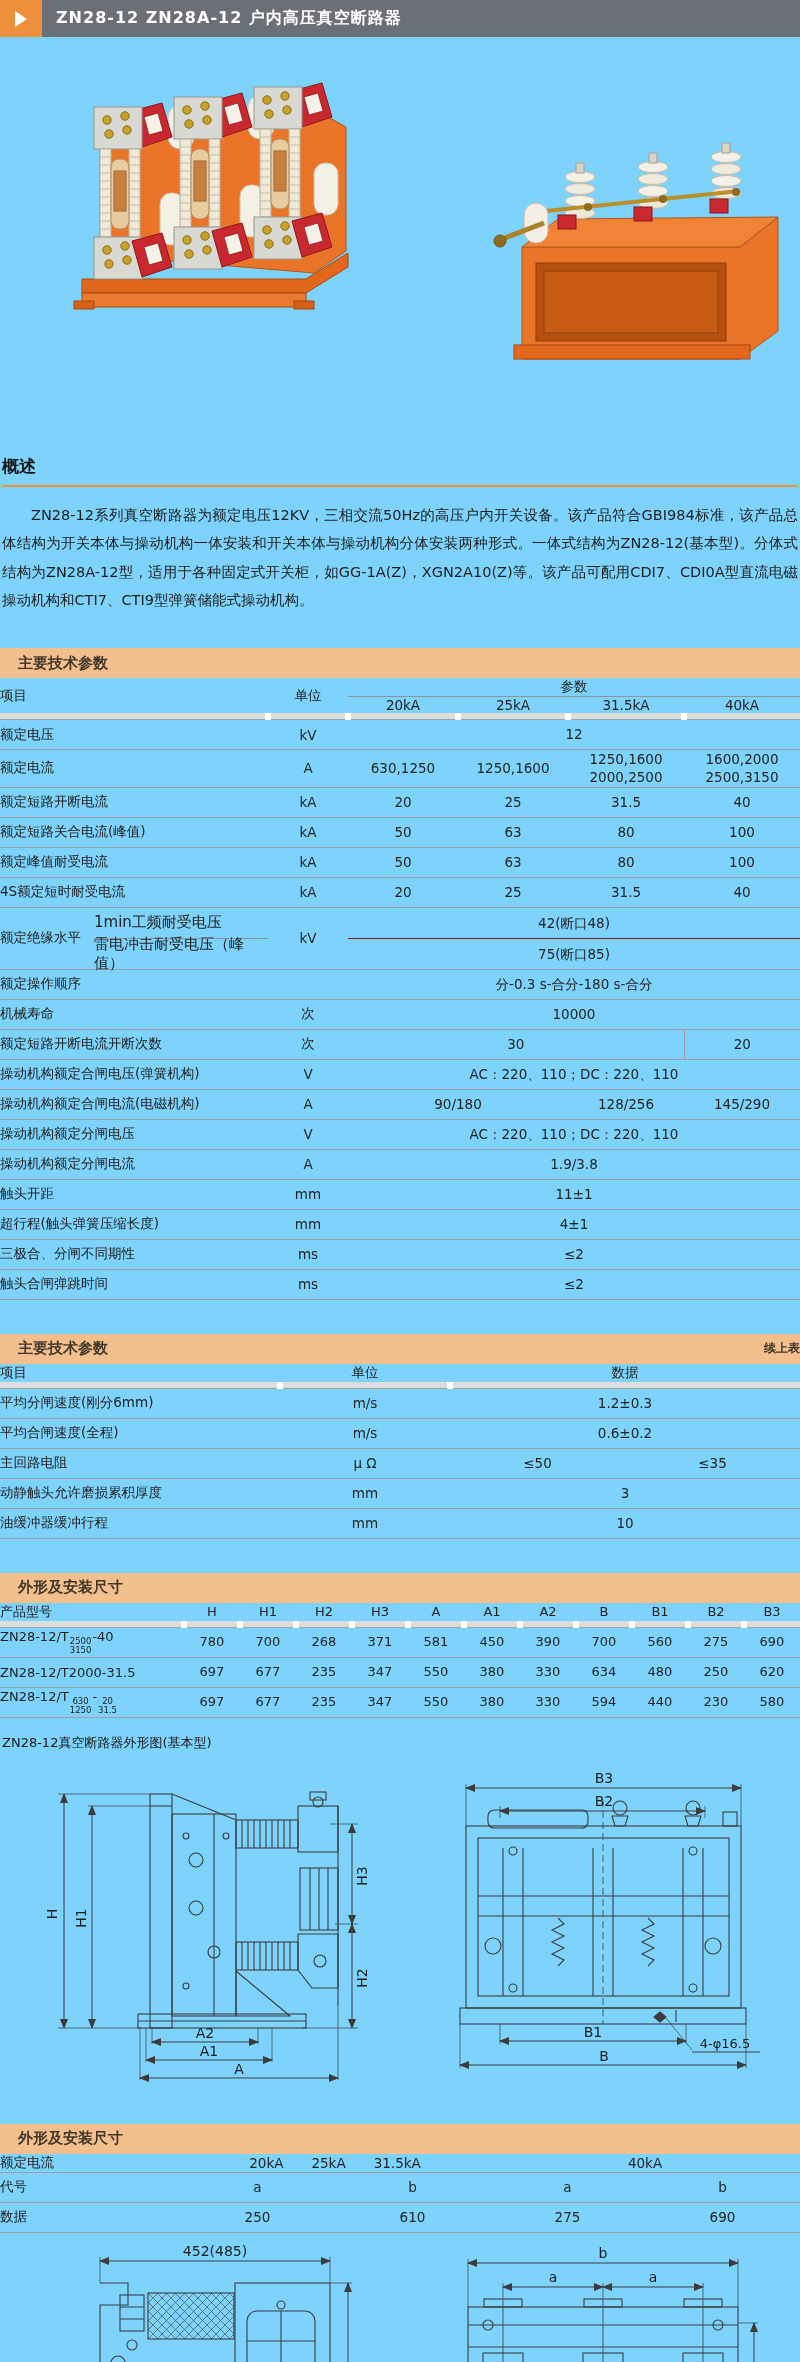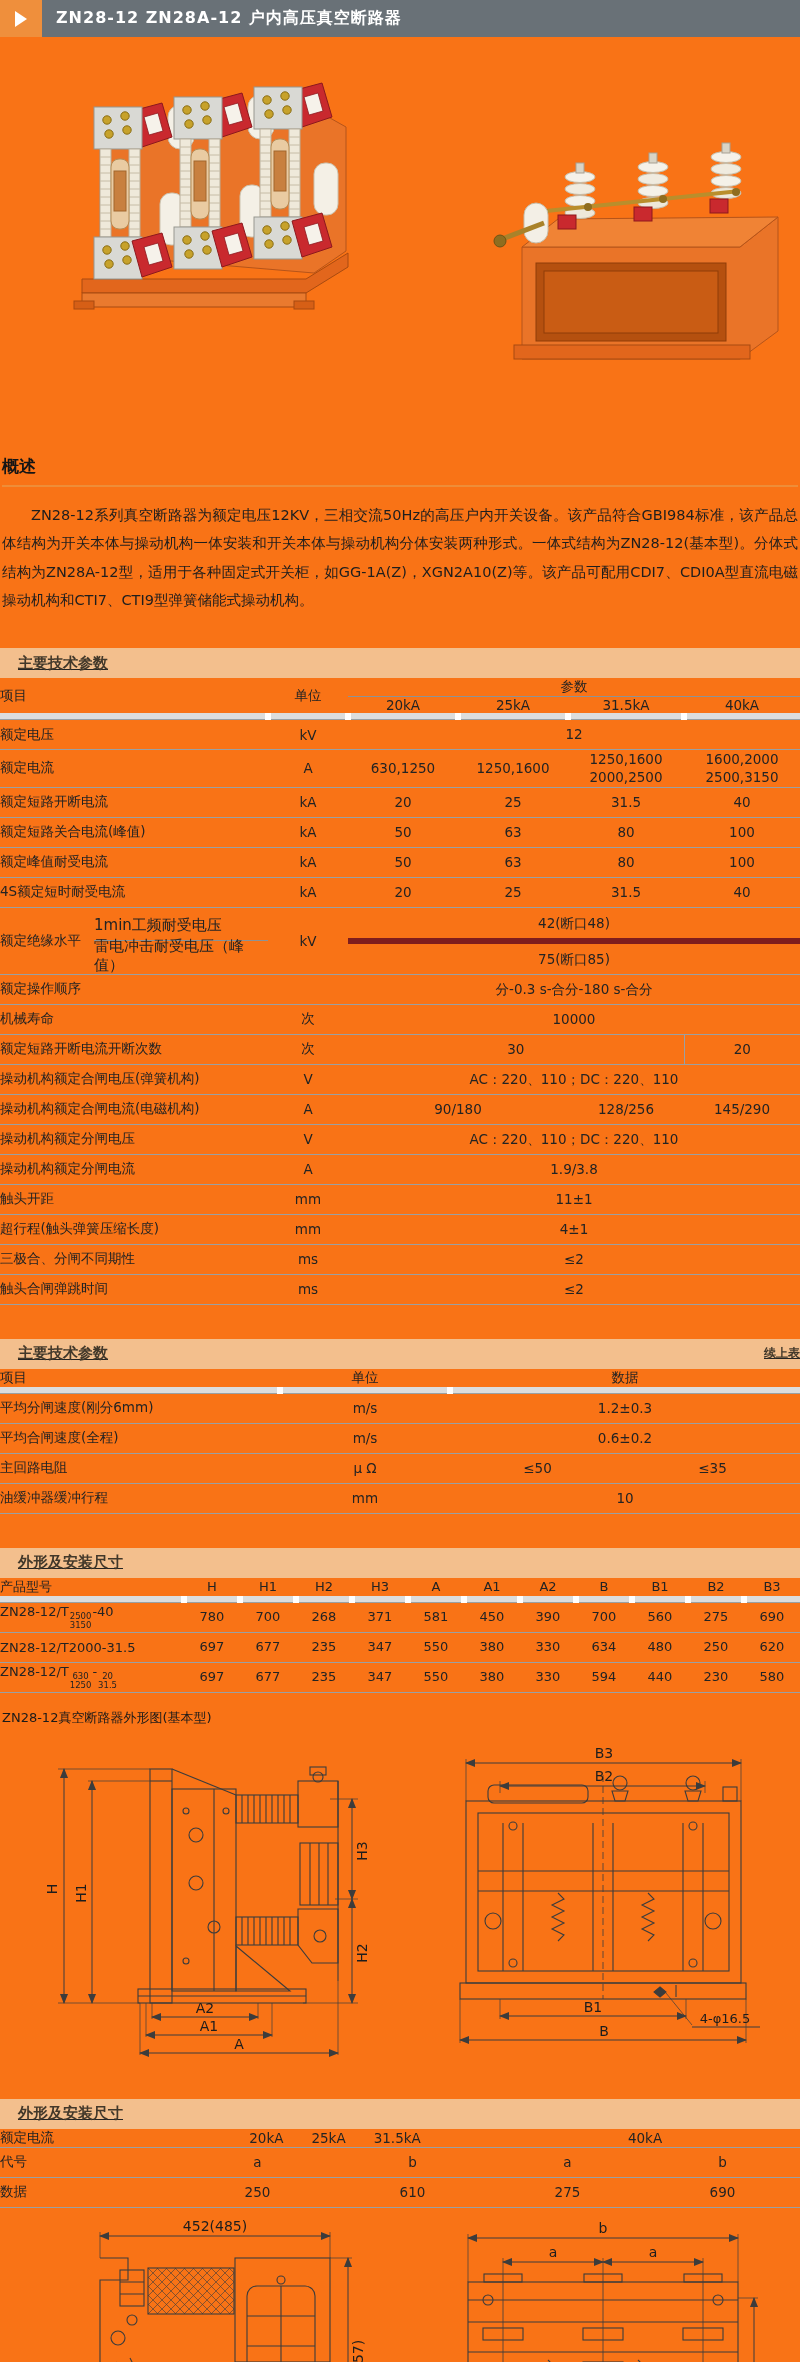--- a/index.html
+++ b/index.html
@@ -1,38 +1,38 @@
 <!DOCTYPE html>
 <html><head>
 <meta charset="utf-8">
 <style>
   html,body{margin:0;padding:0;background:#ffffff;}
   body{width:800px;font-family:"DejaVu Sans","Liberation Sans",sans-serif;color:#232323;}
-  .page{position:relative;width:800px;height:2362px;overflow:hidden;background:#f97316;}
+  .page{position:relative;width:800px;height:2362px;overflow:hidden;background:#7dd3fc;}
 
   
   .header{display:flex;height:37px;}
   .header .icon-box{width:42px;background:#ef8f3c;display:flex;align-items:center;justify-content:center;}
   .header .tri{width:0;height:0;border-left:12px solid #fff;border-top:8px solid transparent;border-bottom:8px solid transparent;}
   .header .bar{flex:1;background:#697177;display:flex;align-items:center;}
   .header .bar .title{color:#fff;font-weight:bold;font-size:16px;padding-left:14px;letter-spacing:1px;}
 
   
   .photos{position:relative;height:392px;}
   .photo-left{position:absolute;left:52px;top:6px;}
   .photo-right{position:absolute;left:488px;top:62px;}
 
   
   .overview{padding:0 2px;}
   .overview h2{font-size:17px;font-weight:bold;margin:26px 0 0 0;color:#151515;}
   .overview .rule{border-bottom:2.5px solid #ee8d38;margin-top:7px;}
   .overview p{margin:14px 0 0 0;font-size:14.5px;line-height:1.95;text-align:justify;text-indent:2em;color:#1e1e1e;}
 
   
-  .banner{margin-top:34px;background:#f3bf8d;display:flex;justify-content:space-between;align-items:center;height:30px;text-decoration:underline;}
+  .banner{margin-top:34px;background:#f3bf8d;display:flex;justify-content:space-between;align-items:center;height:30px;}
   .banner .bt{font-size:15px;font-weight:bold;color:#42382a;padding-left:18px;}
   .banner .note{font-size:12px;font-weight:bold;color:#42382a;}
 
   
   table.tbl{width:800px;border-collapse:collapse;table-layout:fixed;font-size:13.5px;border-bottom:1px solid #9aa0a3;}
   table.tbl td{padding:0;}
   tr.h1row td,tr.h2row td{height:16px;vertical-align:middle;}
   td.item-h,td.lbl{text-align:left;padding-left:8px;}
   td.unit-h,td.unit{text-align:center;}
   td.params-h{text-align:center;border-bottom:1px solid #8d9396;}
@@ -44,21 +44,21 @@
   td.vline{border-left:1px solid #9aa0a3;text-align:center;}
 
   
   .ins-wrap{display:flex;align-items:stretch;}
   .ins-main{width:94px;display:flex;align-items:center;}
   .ins-subs{flex:1;display:flex;flex-direction:column;}
   .ins-sub{height:30px;display:flex;align-items:center;font-size:15px;}
   .ins-sub.s1{border-bottom:1px solid #8d9396;}
   .ins-vals{display:flex;flex-direction:column;}
   .ins-v{height:30px;line-height:30px;text-align:center;}
-  .ins-v.s1{border-bottom:6px solid #7f1d1d;}
+  .ins-v.s1{border-bottom:1px solid #7f1d1d;}
 
   .dual{display:flex;}
   .dual span{flex:1;text-align:center;}
 
   
   table.dims{font-size:13px;}
   td.model{text-align:left;padding-left:6px;white-space:nowrap;font-size:13px;}
   .stk{display:inline-flex;flex-direction:column;align-items:center;line-height:1.05;font-size:8.5px;vertical-align:-3px;margin:0 1px;}
   .stk i{font-style:normal;}
 
@@ -358,20 +358,25 @@
       <td class="lbl">主回路电阻</td>
       <td class="unit">μ Ω</td>
       <td>
         <div class="dual">
           <span>≤50</span>
           <span>≤35</span>
         </div>
       </td>
     </tr>
     <tr class="data">
+      <td class="lbl">动静触头允许磨损累积厚度</td>
+      <td class="unit">mm</td>
+      <td class="val">3</td>
+    </tr>
+    <tr class="data">
       <td class="lbl">油缓冲器缓冲行程</td>
       <td class="unit">mm</td>
       <td class="val">10</td>
     </tr>
   </tbody>
     </table>
 
   <div class="banner">
     <span class="bt">外形及安装尺寸</span>
   </div>

